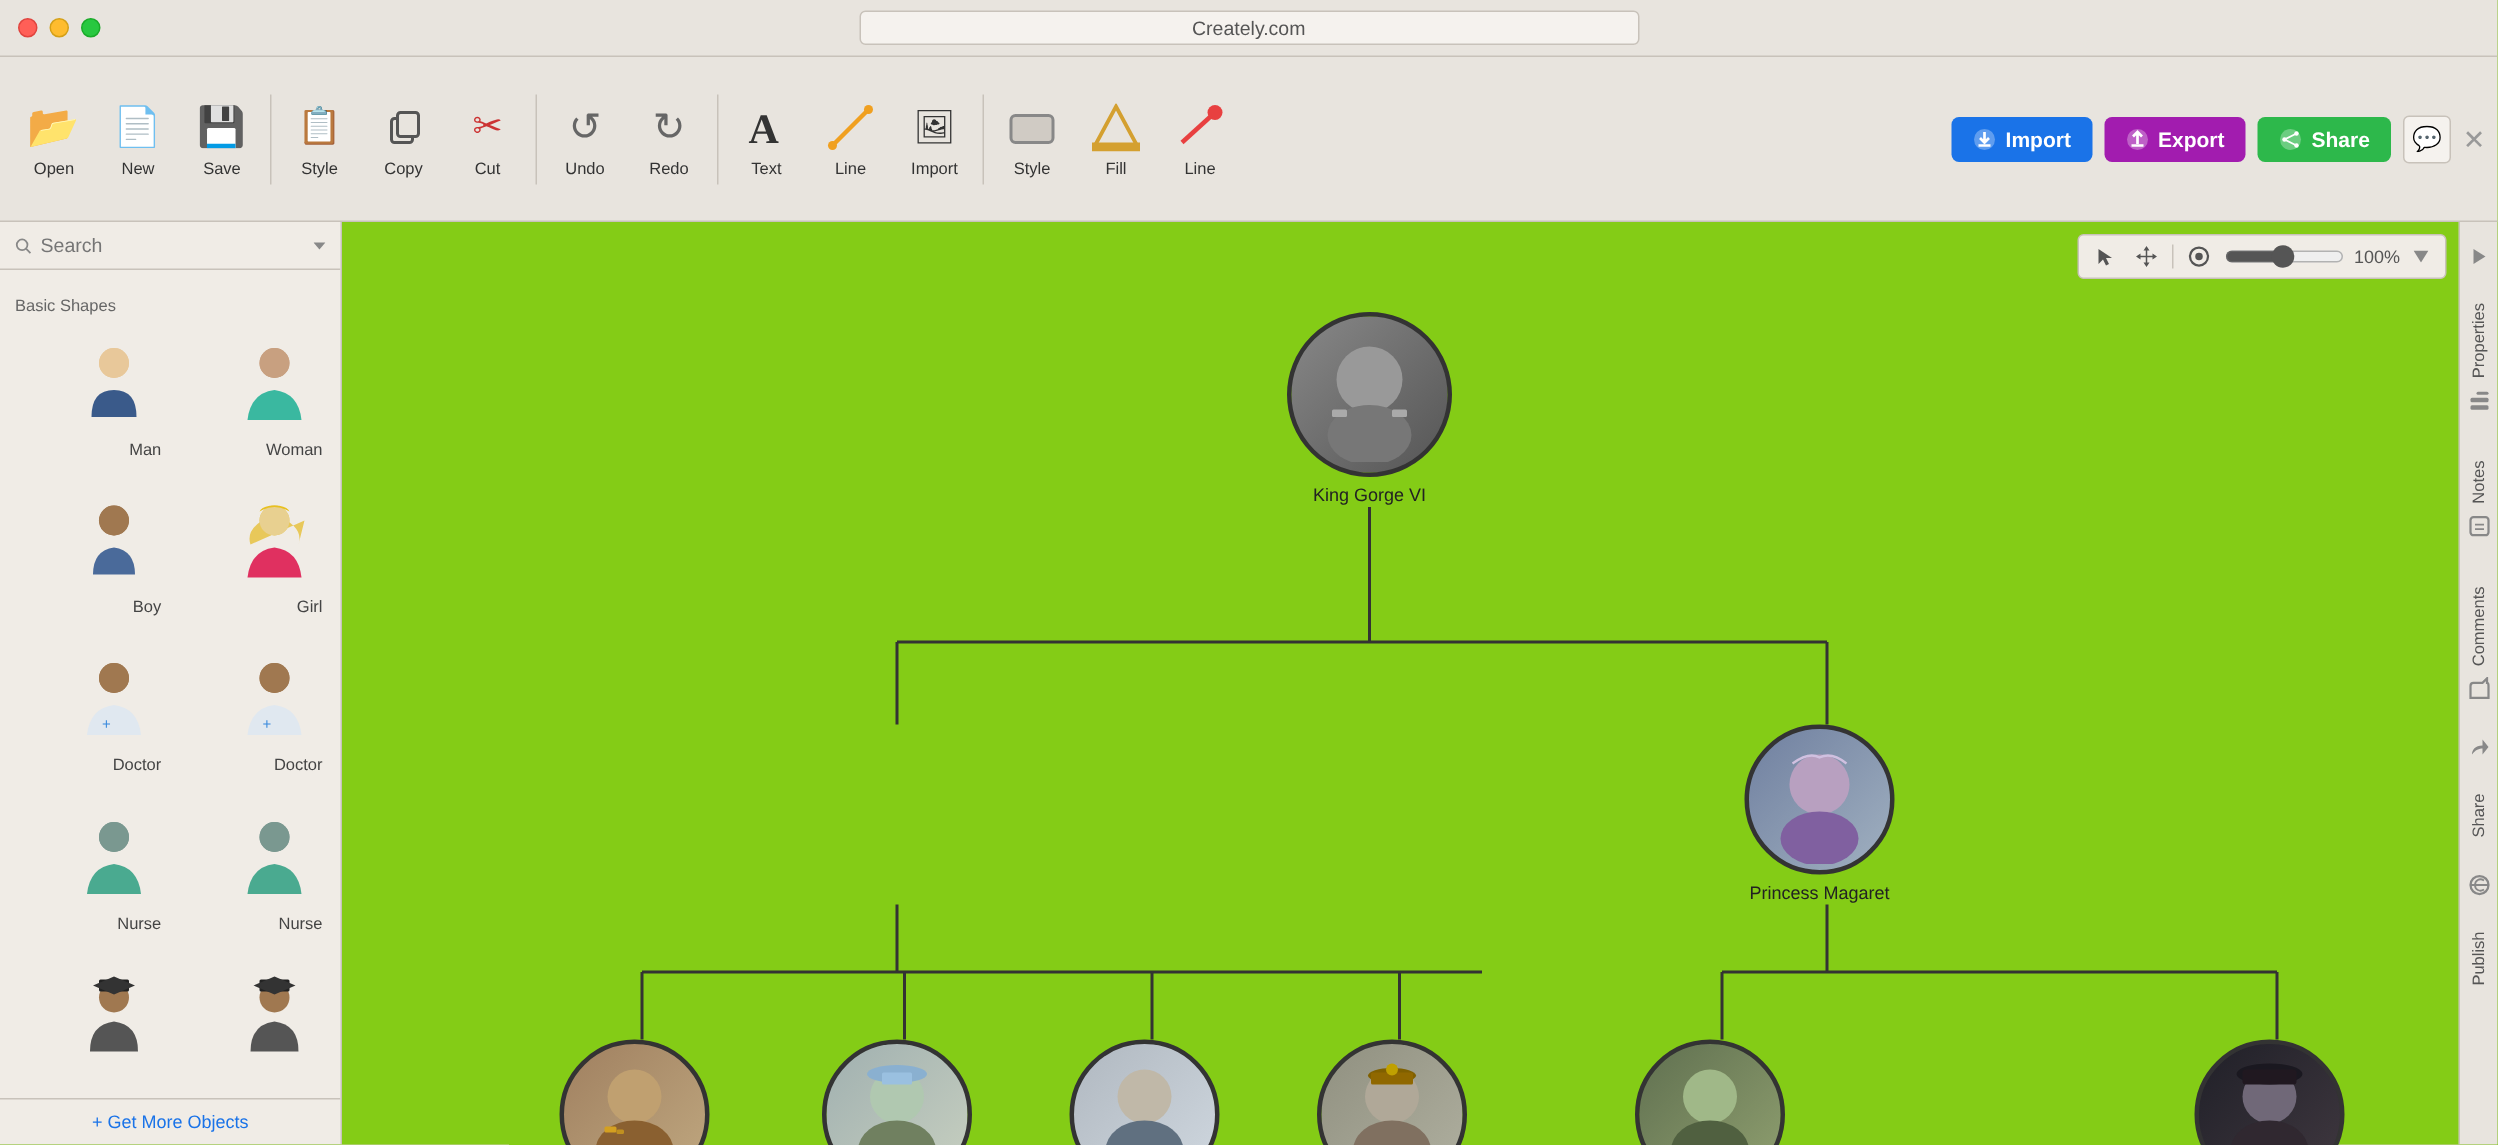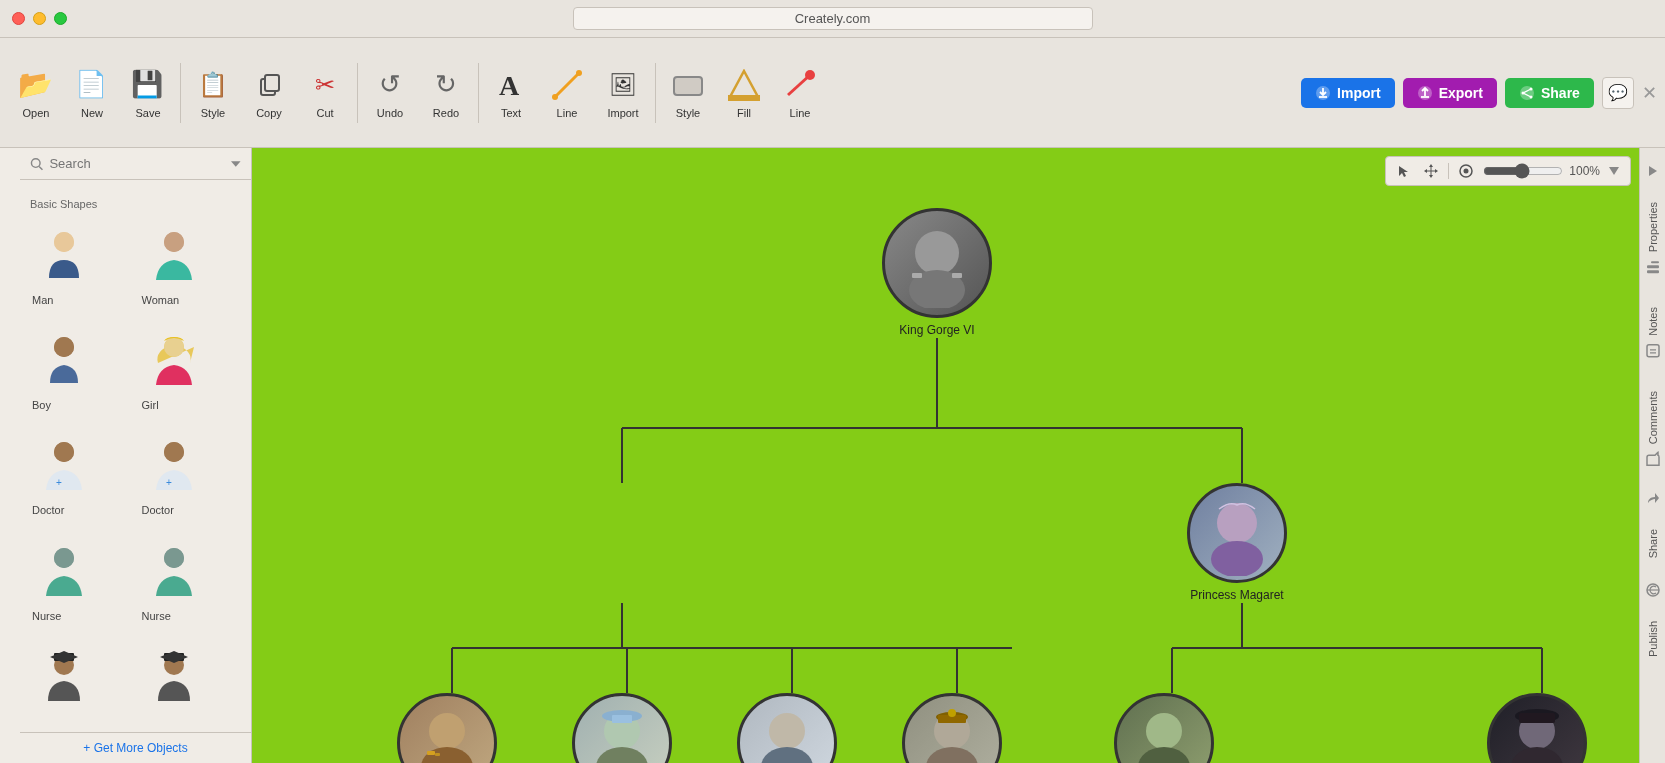--- a/index.html
+++ b/index.html
@@ -117,27 +117,26 @@
 
     
     .main {
       display: flex;
       flex: 1;
       overflow: hidden;
     }
 
     
     .sidebar {
-      width: 252px;
+      width: 228px;
       background: #f0ece6;
       border-right: 1px solid #c8c2ba;
       display: flex;
       flex-direction: column;
       overflow: hidden;
-      padding-left: 20px;
     }
     .search-bar {
       display: flex;
       align-items: center;
       padding: 8px 10px;
       border-bottom: 1px solid #c8c2ba;
       gap: 6px;
     }
     .search-input {
       flex: 1;
@@ -158,21 +157,21 @@
       display: grid;
       grid-template-columns: 1fr 1fr;
       gap: 4px;
       padding: 4px 8px;
       overflow-y: auto;
       flex: 1;
     }
     .shape-item {
       display: flex;
       flex-direction: column;
-      align-items: flex-start;
+      align-items: flex-end;
       padding: 8px 4px;
       cursor: pointer;
       border-radius: 4px;
       gap: 4px;
     }
     .shape-icon {
       width: 64px;
       height: 64px;
       display: flex;
       align-items: center;

